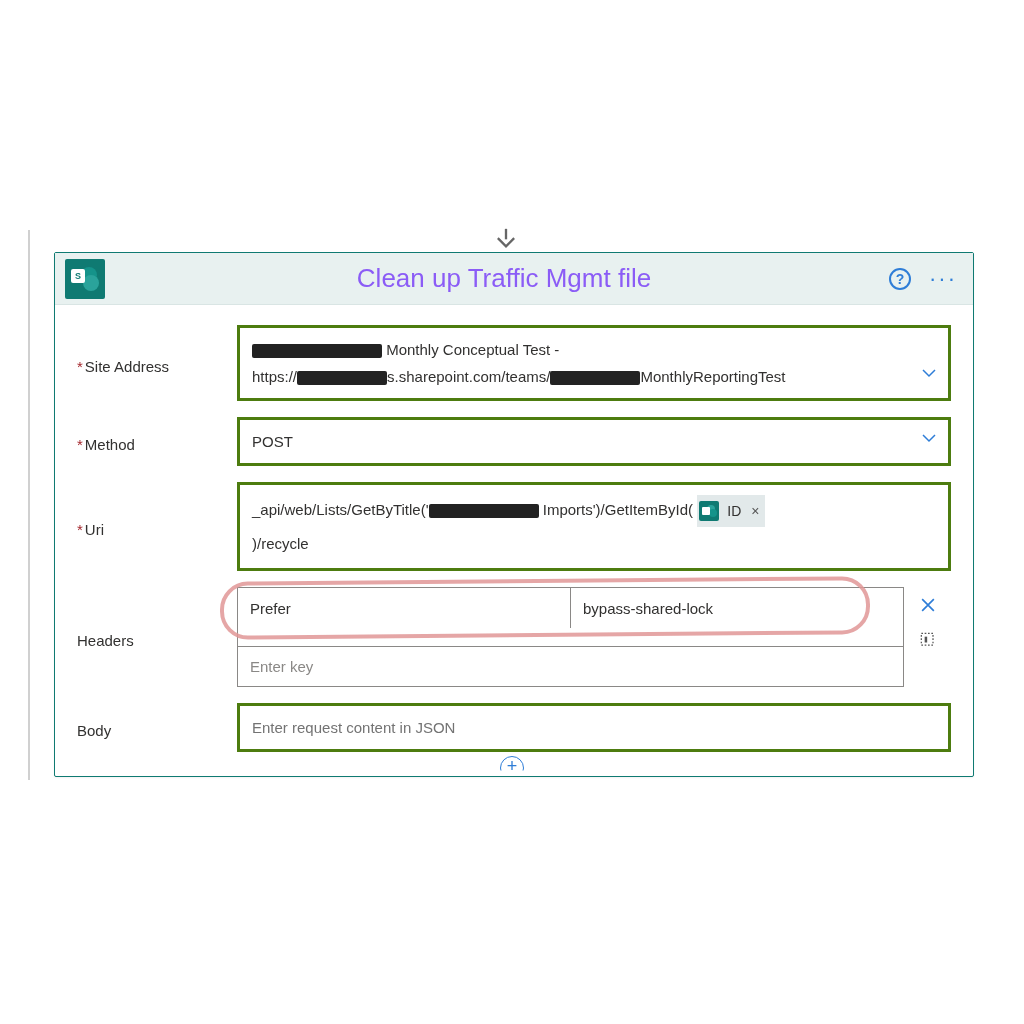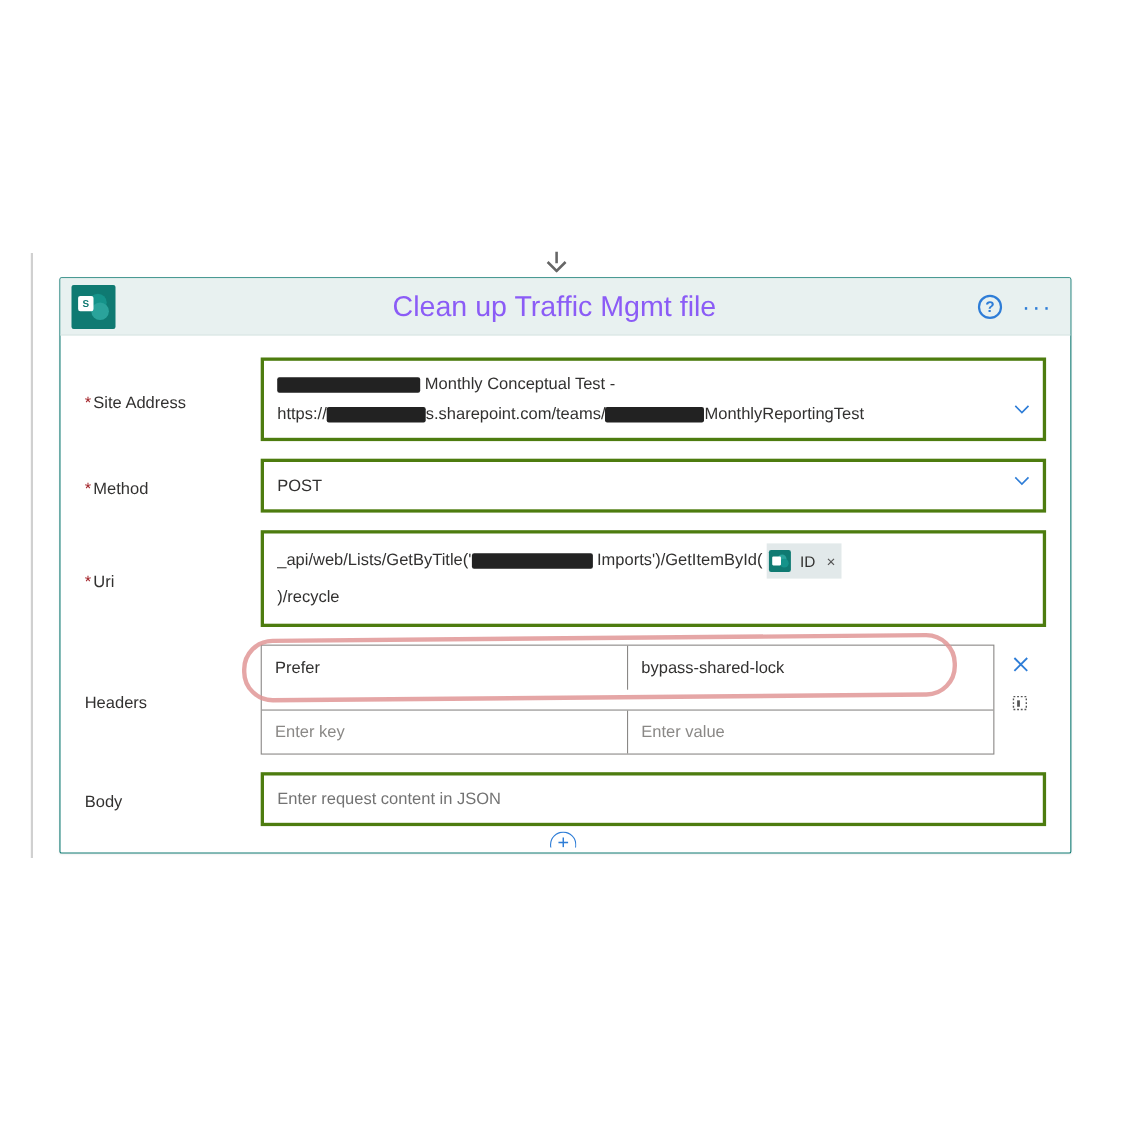--- a/index.html
+++ b/index.html
@@ -224,23 +224,20 @@
                 <span>Prefer</span>
               </div>
             <div class="hcell">
                 <span>bypass-shared-lock</span>
               </div>
           </div>
           <div class="hrow">
             <div class="hcell placeholder">
                 <span>Enter key</span>
               </div>
-            <div class="hcell placeholder">
-                <span>Enter value</span>
-              </div>
           </div>
         </div>
         <div class="hicons">
           <span class="xbtn">
             <svg viewBox="0 0 24 24">
                 <path d="M5 5 L19 19 M19 5 L5 19" stroke="#2e7dd7" stroke-width="2"></path>
               </svg>
           </span>
           <span class="editbtn">
             <svg viewBox="0 0 24 24">

